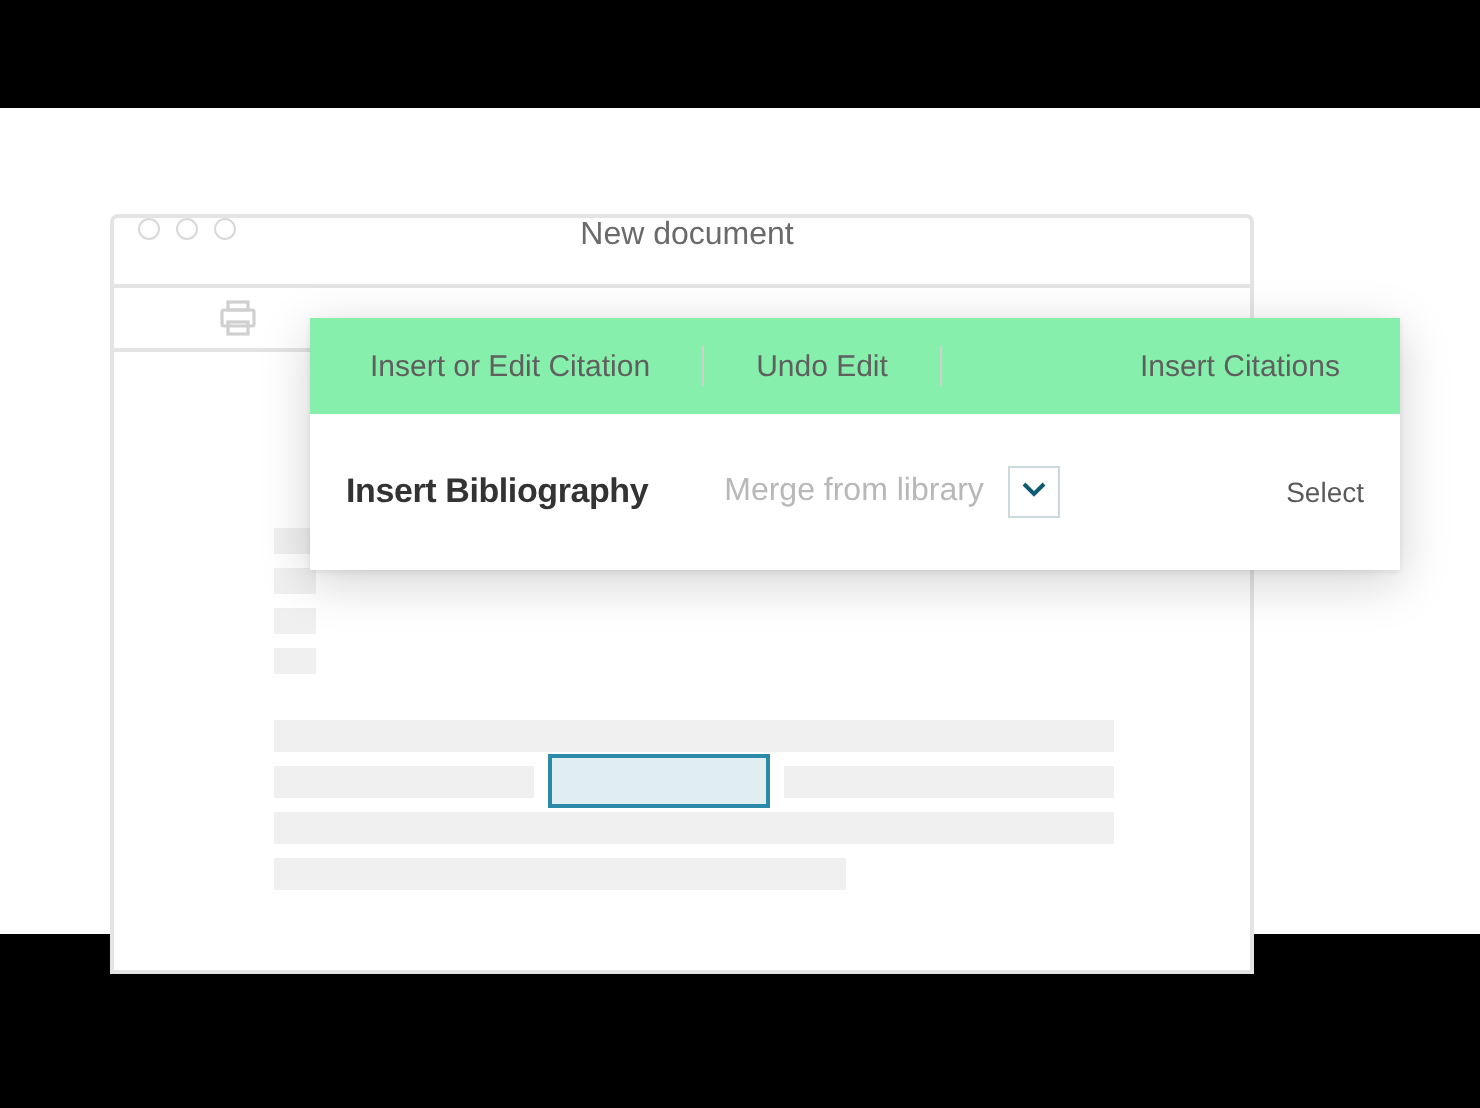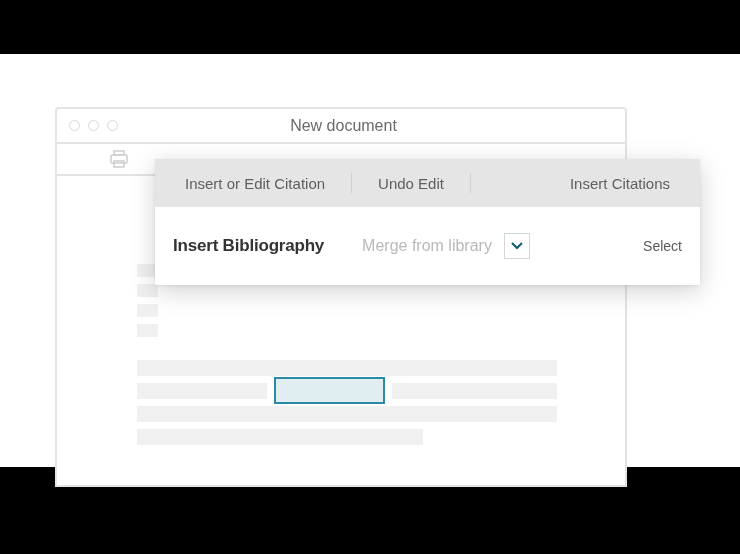--- a/index.html
+++ b/index.html
@@ -1,33 +1,33 @@
 <!DOCTYPE html>
 <html><head>
 <meta charset="utf-8">
 <style>
   * { box-sizing: border-box; margin: 0; padding: 0; }
   html, body { width: 740px; height: 554px; background: #000; font-family: -apple-system, BlinkMacSystemFont, "Segoe UI", Arial, sans-serif; overflow: hidden; }
   .stage { position: absolute; left: 0; top: 54px; width: 740px; height: 413px; background: #fff; }
 
   
   .doc-window { position: absolute; left: 55px; top: 53px; width: 572px; height: 380px; border: 2px solid #e4e4e4; border-radius: 4px 4px 0 0; background: #fff; overflow: hidden; }
-  .titlebar { height: 35px; border-bottom: 2px solid #e4e4e4; display: flex; align-items: center; }
+  .titlebar { height: 35px; border-bottom: 2px solid #e4e4e4; display: flex; align-items: flex-start; }
   .traffic { display: flex; gap: 8px; padding-left: 12px; }
   .traffic .dot { width: 11px; height: 11px; border: 1.5px solid #d8d8d8; border-radius: 50%; }
   .doc-title { flex: 1; text-align: center; color: #6a6a6a; font-size: 16px; margin-right: 56px; }
   .subbar { height: 32px; border-bottom: 2px solid #e4e4e4; display: flex; align-items: center; padding-left: 52px; }
   .printer-icon svg { display: block; }
 
   .doc-body { position: relative; padding-top: 12px; }
   .ph { position: absolute; background: #f0f0f0; }
 
   
   .panel { position: absolute; left: 155px; top: 105px; width: 545px; background: #fff; box-shadow: 0 6px 24px rgba(0,0,0,0.18), 0 1px 3px rgba(0,0,0,0.08); }
-  .panel-top { height: 48px; background: #e5e5e5; display: flex; align-items: center; padding: 0 30px; color: #5f5f5f; font-size: 15px; }
+  .panel-top { height: 48px; background: #86efac; display: flex; align-items: center; padding: 0 30px; color: #5f5f5f; font-size: 15px; }
   .panel-top .item { white-space: nowrap; }
   .vsep { width: 1px; height: 20px; background: #cfcfcf; margin: 0 26px; }
   .gap { flex: 1; }
   .panel-bottom { height: 78px; display: flex; align-items: center; padding: 0 18px; }
   .bib-label { font-size: 17px; font-weight: 700; color: #333; letter-spacing: -0.2px; }
   .select-wrap { display: flex; align-items: center; margin-left: 38px; }
   .select-text { color: #b8b8b8; font-size: 16px; margin-right: 12px; }
   .dd-btn { width: 26px; height: 26px; border: 1.5px solid #cfd8dc; display: flex; align-items: center; justify-content: center; cursor: pointer; background: #fff; }
   .refresh { margin-left: auto; color: #595959; font-size: 14px; }
 

